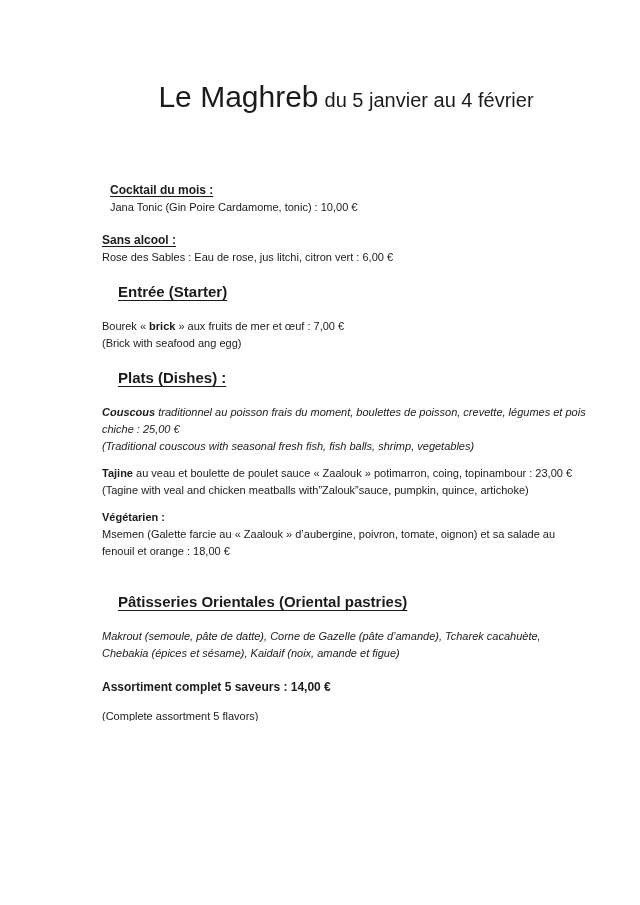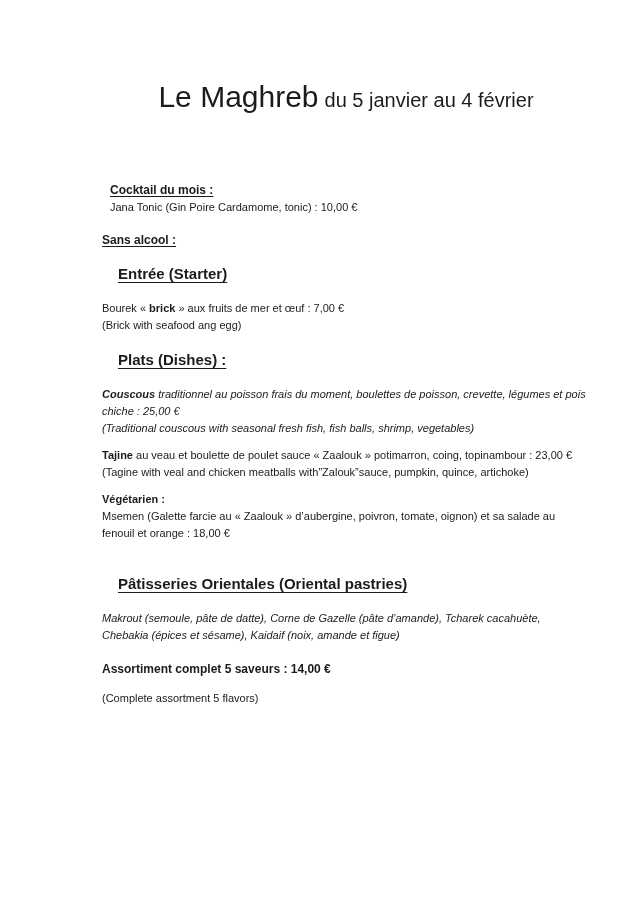--- a/index.html
+++ b/index.html
@@ -87,20 +87,21 @@
 
   <div class="content">
 
     <div class="first-block">
       <p class="h-small">Cocktail du mois :</p>
       <p class="para">Jana Tonic (Gin Poire Cardamome, tonic) : 10,00 €</p>
     </div>
 
     <div class="gap-16">
       <p class="h-small">Sans alcool :</p>
+      <p class="para">Rose des Sables : Eau de rose, jus litchi, citron vert : 6,00 €</p>
     </div>
 
     <div class="gap-14">
       <p class="h-large">Entrée (Starter)</p>
       <p class="para gap-14"><span>Bourek « </span><span class="bold">brick</span><span> » aux fruits de mer et œuf : 7,00 €</span></p>
       <p class="para">(Brick with seafood ang egg)</p>
     </div>
 
     <div class="gap-16">
       <p class="h-large">Plats (Dishes) :</p>

